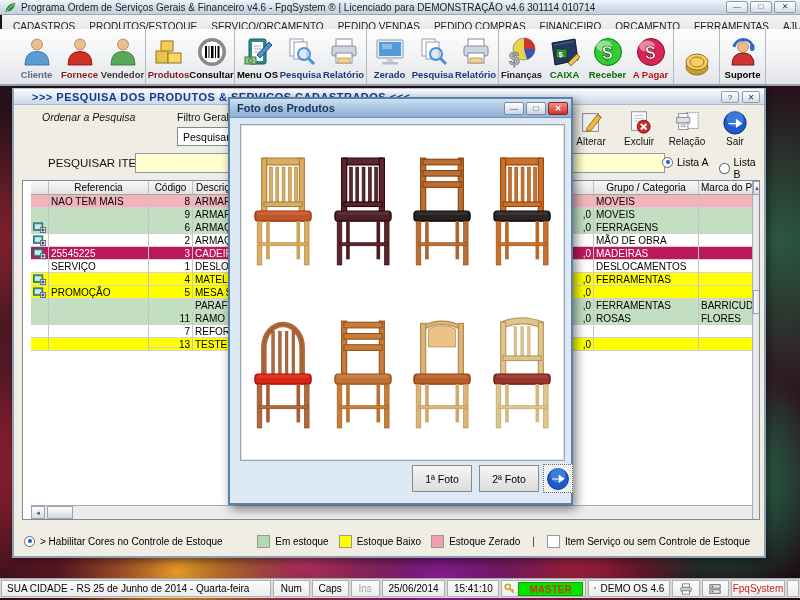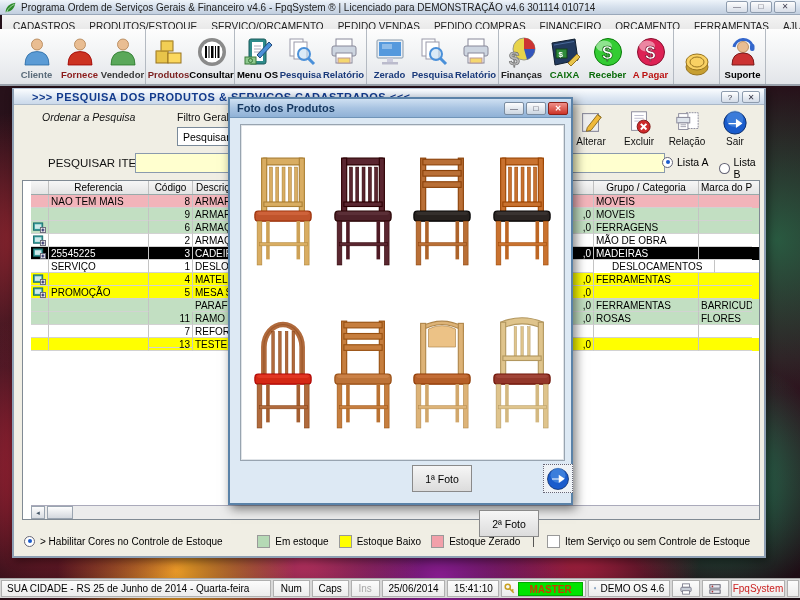--- a/index.html
+++ b/index.html
@@ -68,21 +68,21 @@
   .grid-head { display:flex; height:14px; background:linear-gradient(180deg,#f6f6f6,#e4e4e4);
     border-bottom:1px solid #9aa; font-size:10px; }
   .gh-cell { border-right:1px solid #c0c0c0; display:flex; align-items:center; justify-content:center; white-space:nowrap; overflow:hidden; }
   .grid-row { display:flex; height:13px; font-size:10px; }
   .gr-cell { border-right:1px solid #c4c4c4; border-bottom:1px solid #d2d2d2; white-space:nowrap; overflow:hidden;
     display:flex; align-items:center; padding:0 2px; }
   .st-zerado { background:#f2b4ba; }
   .st-ok { background:#c2dfc2; }
   .st-baixo { background:#ffff00; }
   .st-none { background:#fff; }
-  .st-selected { background:#000000; color:#fff; }
+  .st-selected { background:#be185d; color:#fff;justify-content:space-between; }
   .vscroll { width:15px; background:#e8e8e8; border-left:1px solid #aab; display:flex; flex-direction:column; }
   .scr-btn { height:14px; background:linear-gradient(180deg,#fdfdfd,#d8dce2); border:1px solid #9aa4b0;
     font-size:6px; text-align:center; line-height:13px; color:#456; }
   .vthumb { margin-top:95px; height:24px; background:linear-gradient(90deg,#fdfdfd,#d8dce2); border:1px solid #9aa4b0; }
   .hscroll { height:14px; background:#ececec; border-top:1px solid #aab; display:flex; }
   .hthumb { width:26px; background:linear-gradient(180deg,#fdfdfd,#d4d8de); border:1px solid #9aa4b0; margin-left:2px; }
   
   .legend { position:absolute; left:0; bottom:6px; width:100%; height:18px; display:flex; align-items:center; font-size:10px; }
   .legend .toggle { display:flex; align-items:center; gap:5px; margin-left:10px; }
   .leg-items { display:flex; align-items:center; margin-left:auto; margin-right:14px; gap:10px; }
@@ -483,21 +483,21 @@
                 <span class="gr-cell" style="width: 89px; justify-content: flex-end;">,0</span>
                 <span class="gr-cell" style="width: 105px;">MADEIRAS</span>
                 <span class="gr-cell" style="width: 53px; border-right: none;"></span>
               </div>
               <div class="grid-row st-none">
                 <span class="gr-cell" style="width: 18px;"></span>
                 <span class="gr-cell" style="width: 100px;">SERVIÇO</span>
                 <span class="gr-cell" style="width: 44px; justify-content: flex-end;">1</span>
                 <span class="gr-cell" style="width: 312px;">DESLOCAMEN</span>
                 <span class="gr-cell" style="width: 89px; justify-content: flex-end;"></span>
-                <span class="gr-cell" style="width: 105px; margin-left: 16px;">DESLOCAMENTOS</span>
+                <span class="gr-cell" style="width: 105px;">DESLOCAMENTOS</span>
                 <span class="gr-cell" style="width: 53px; border-right: none;"></span>
               </div>
               <div class="grid-row st-baixo">
                 <span class="gr-cell" style="width: 18px;">
                   <svg width="13" height="11" viewBox="0 0 14 12">
                     <rect x="0.5" y="1" width="10" height="8" fill="#3aa0a0" stroke="#1a6a6a"></rect>
                     <rect x="2" y="2.5" width="7" height="5" fill="#cfeaea"></rect>
                     <rect x="8" y="6" width="5.5" height="5.5" fill="#e8e8e8" stroke="#667"></rect>
                     <path d="M10.7 7.2 v3.2 M9.1 8.8 h3.2" stroke="#226" stroke-width="1.2"></path>
                   </svg>
@@ -752,21 +752,21 @@
     <rect x="44" y="59" width="3.2" height="34" fill="#d3b880"></rect>
     <rect x="9" y="59" width="4.2" height="39" fill="#dfc48c" stroke="#b2975f" stroke-width=".5"></rect>
     <rect x="51" y="59" width="4.2" height="39" fill="#dfc48c" stroke="#b2975f" stroke-width=".5"></rect>
     <rect x="11" y="78" width="43" height="3" fill="#dfc48c" stroke="#b2975f" stroke-width=".4"></rect>
   </svg>
           </div>
         </div>
     </div>
     <div class="dlg-foot">
       <div class="foto-btn" style="left:182px; top:0;">1ª Foto</div>
-      <div class="foto-btn" style="left:249px; top:0;margin-top:45px;">2ª Foto</div>
+      <div class="foto-btn" style="left:249px; top:0;">2ª Foto</div>
       <div class="next-btn" style="left:313px; top:-1px;">
         <svg width="24" height="24" viewBox="0 0 32 32">
           <circle cx="16" cy="16" r="14" fill="#1a5ccc" stroke="#0a2a66"></circle>
           <circle cx="16" cy="11" r="10" fill="#5a9ae8" opacity="0.55"></circle>
           <path d="M8 16 L17 16 L17 11 L25 16.5 L17 22 L17 17.5 L8 17.5 Z" fill="#fff" transform="translate(0,-0.8)"></path>
         </svg>
       </div>
     </div>
   </div>
 

